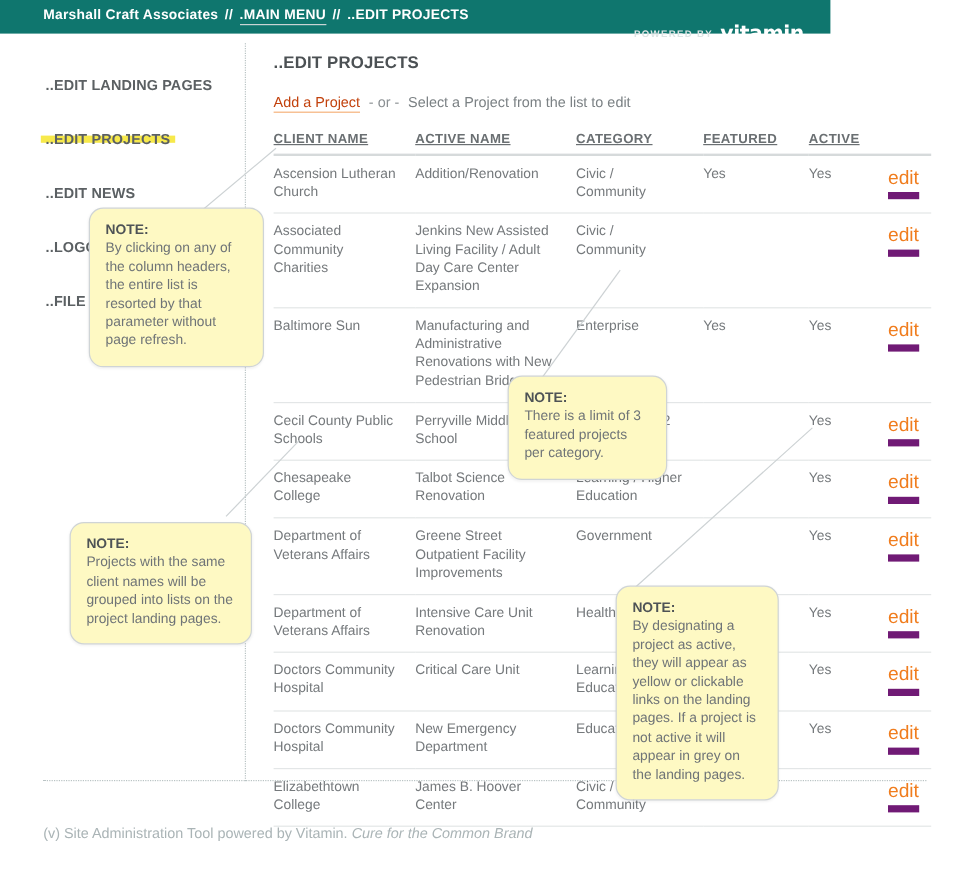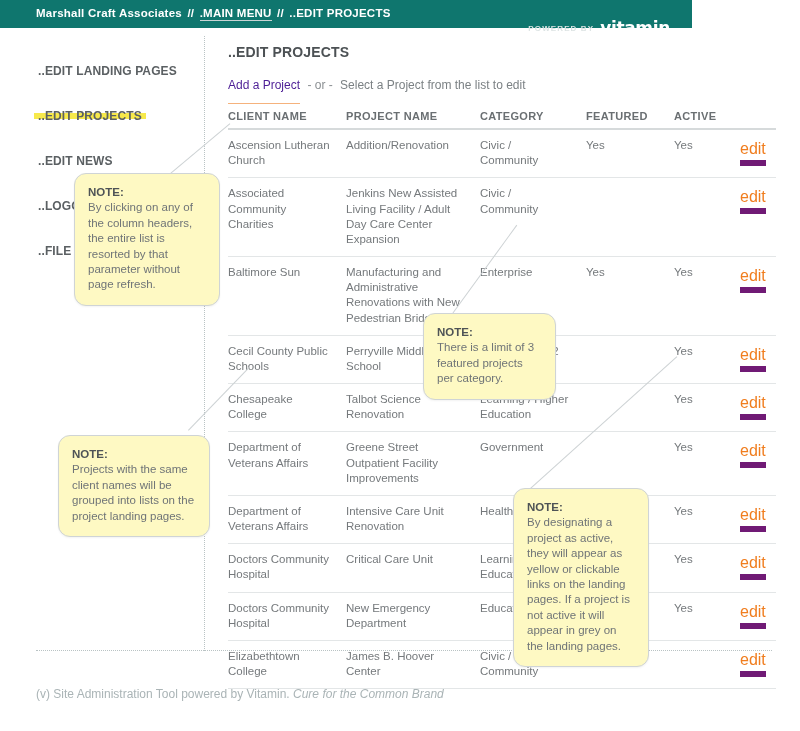--- a/index.html
+++ b/index.html
@@ -83,23 +83,23 @@
   }
 
   
   .main { position: absolute; left: 228px; top: 44px; width: 548px; }
   .page-title {
     font-size: 14px; font-weight: bold; color: #4c5154;
     margin: 0 0 18px 0; letter-spacing: .01em;
   }
   .subline { font-size: 12px; color: #7b8184; margin-bottom: 18px; white-space: nowrap; }
   .add-link {
-    color: #4c1d95; text-decoration: none;
+    color: #c2410c; text-decoration: none;
     border-bottom: 1px solid #f5b27c;
-    padding-bottom: 11px;
+    padding-bottom: 1px;
     cursor: pointer;
     margin-top: 40px;
   }
   .ordash { color: #8b9093; padding: 0 4px; margin-top: 25px; }
 
   
   table.projects {
     border-collapse: collapse;
     width: 548px;
     table-layout: fixed;
@@ -108,21 +108,21 @@
   table.projects th {
     text-align: left;
     font-size: 11px; font-weight: bold;
     color: #6a6f72;
     letter-spacing: .03em;
     padding: 0 0 6px 0;
     border-bottom: 2px solid #d6dadb;
     vertical-align: bottom;
     cursor: pointer;
   }
-  table.projects th .thpad { display: block; padding-right: 6px; }
+  table.projects th .thpad { display: block; padding-right: 6px; text-decoration: underline; }
   table.projects td {
     vertical-align: top;
     color: #75797c;
     padding: 8px 14px 9px 0;
     border-bottom: 1px solid #e3e6e7;
     line-height: 1.32;
   }
   table.projects td.lastcol { padding-right: 0; }
   .edit-link {
     color: #f07d1e; text-decoration: none;
@@ -222,21 +222,21 @@
       <col class="c-featured">
         <col class="c-active">
         <col class="c-edit">
     </colgroup>
     <thead>
       <tr>
         <th>
             <span class="thpad">CLIENT NAME</span>
           </th>
         <th>
-            <span class="thpad">PROJECT NAME</span>
+            <span class="thpad">ACTIVE NAME</span>
           </th>
         <th>
             <span class="thpad">CATEGORY</span>
           </th>
         <th>
             <span class="thpad">FEATURED</span>
           </th>
         <th>
             <span class="thpad">ACTIVE</span>
           </th>

